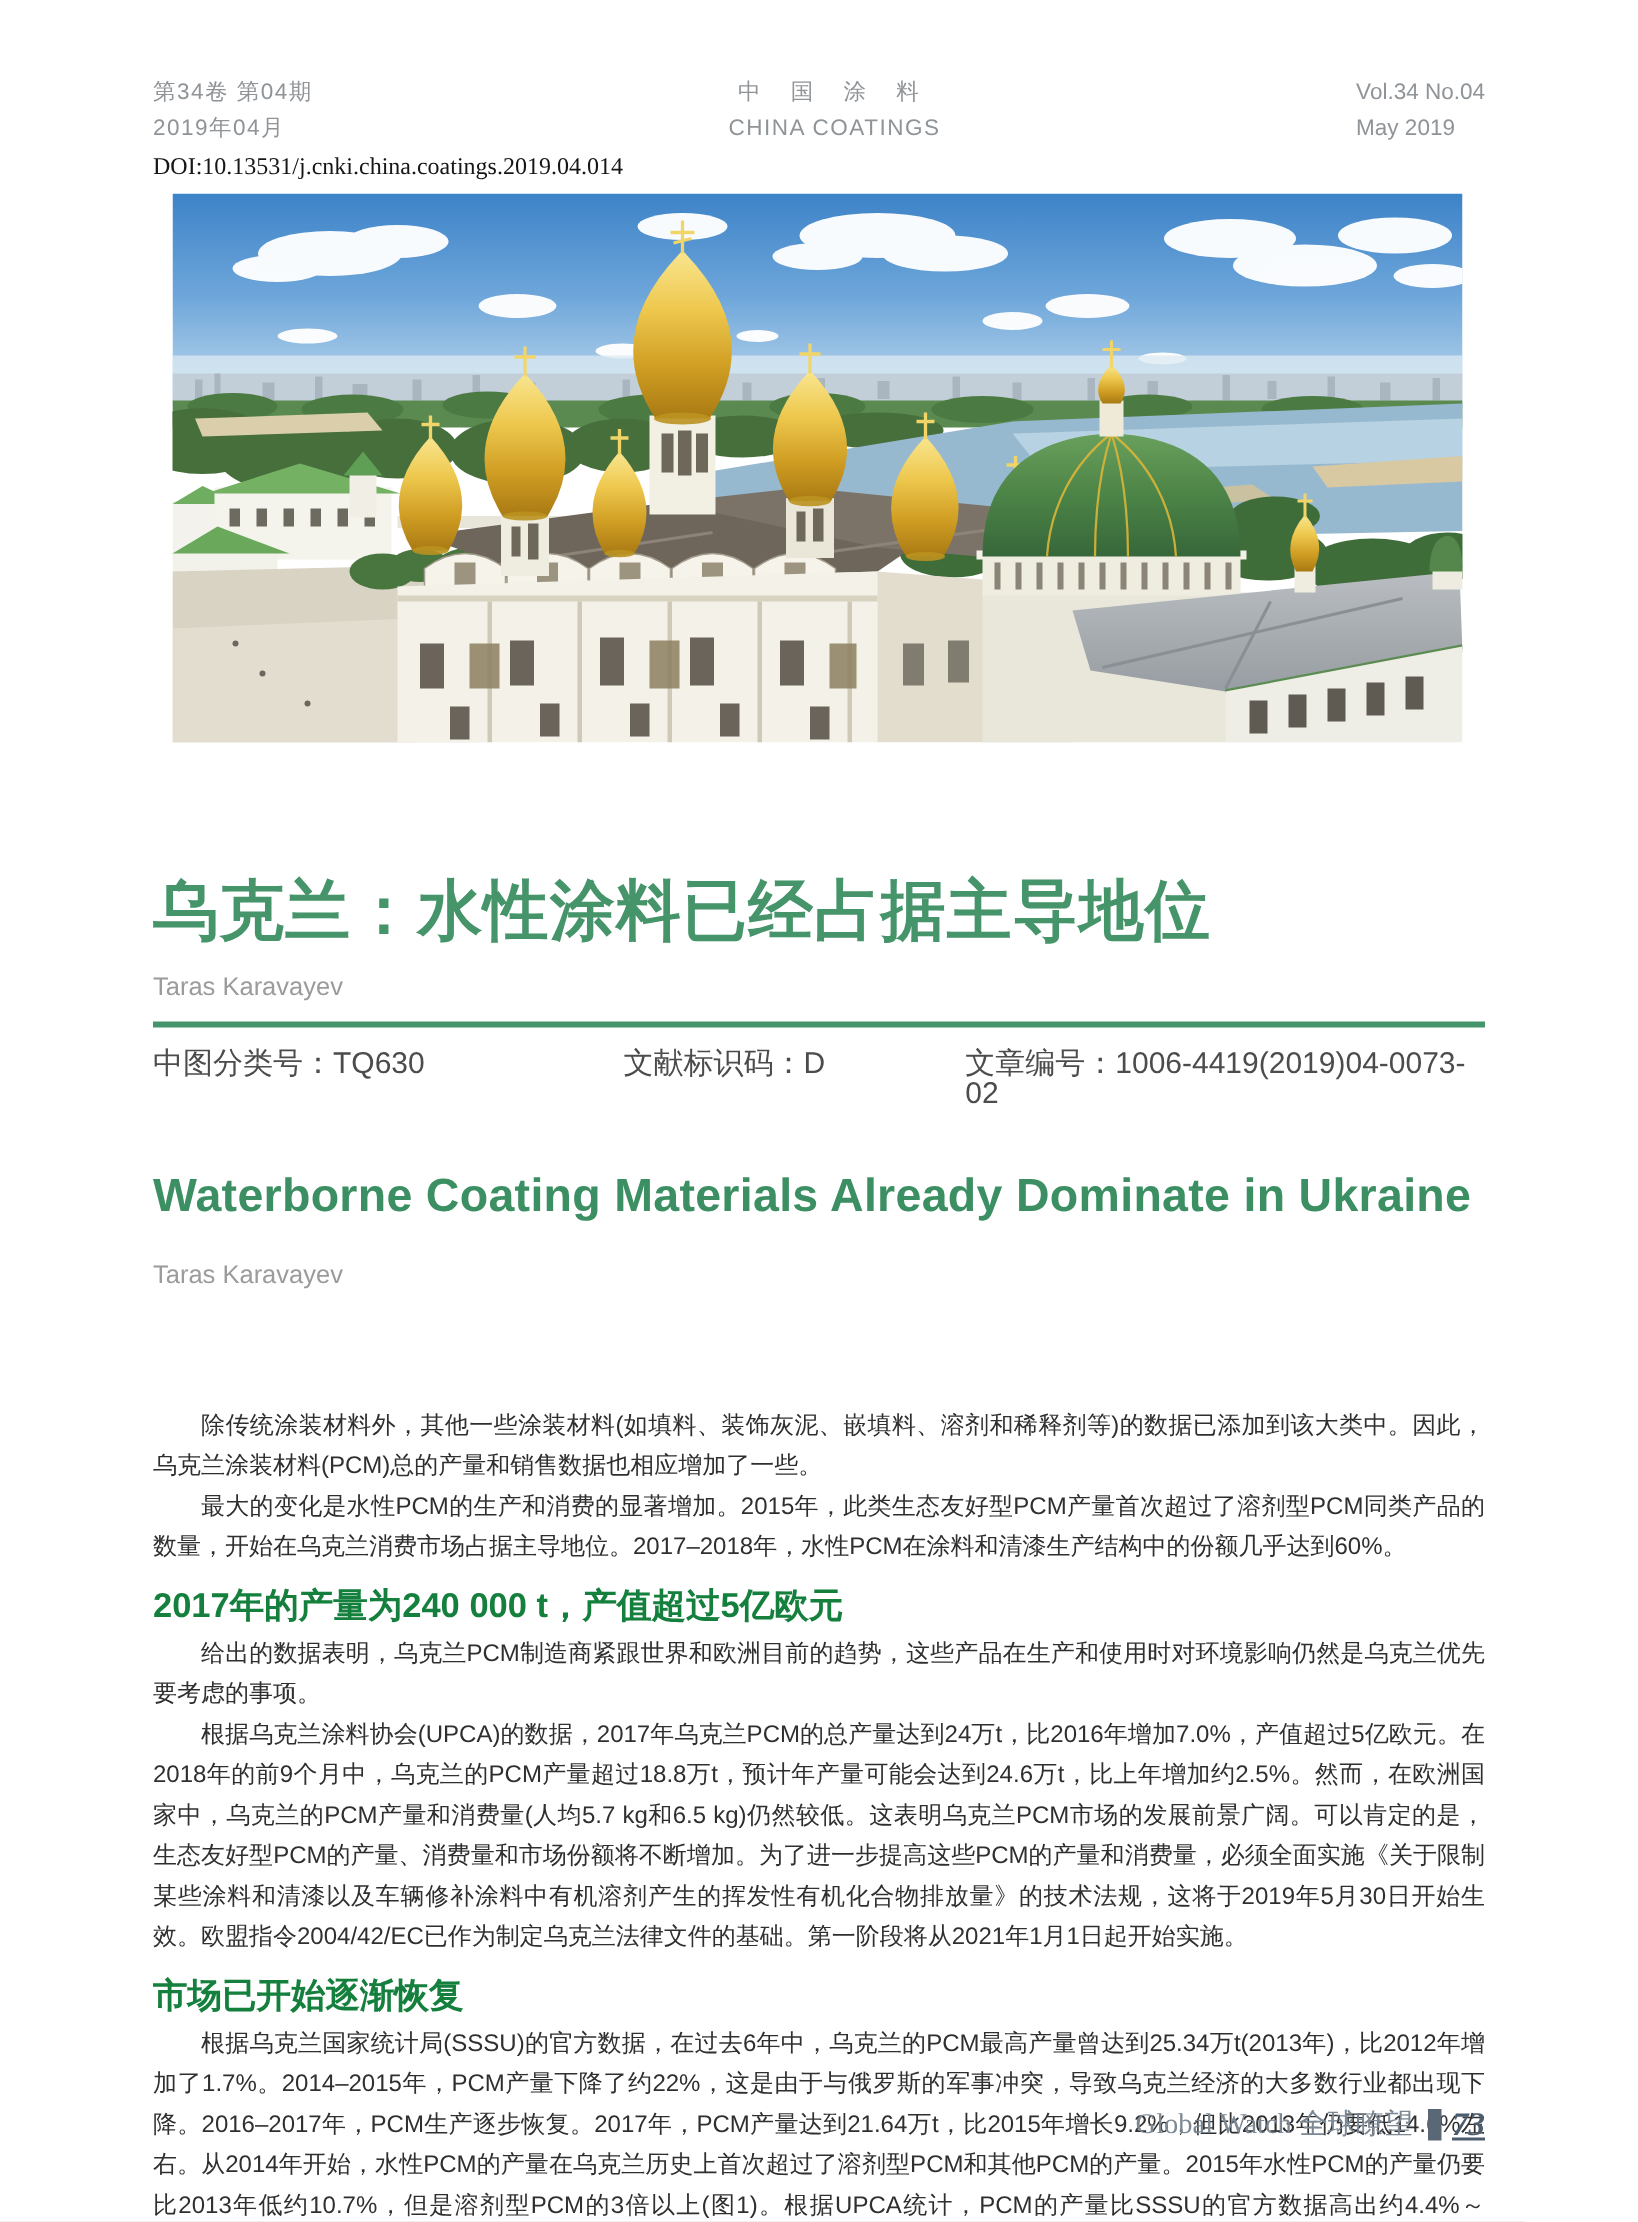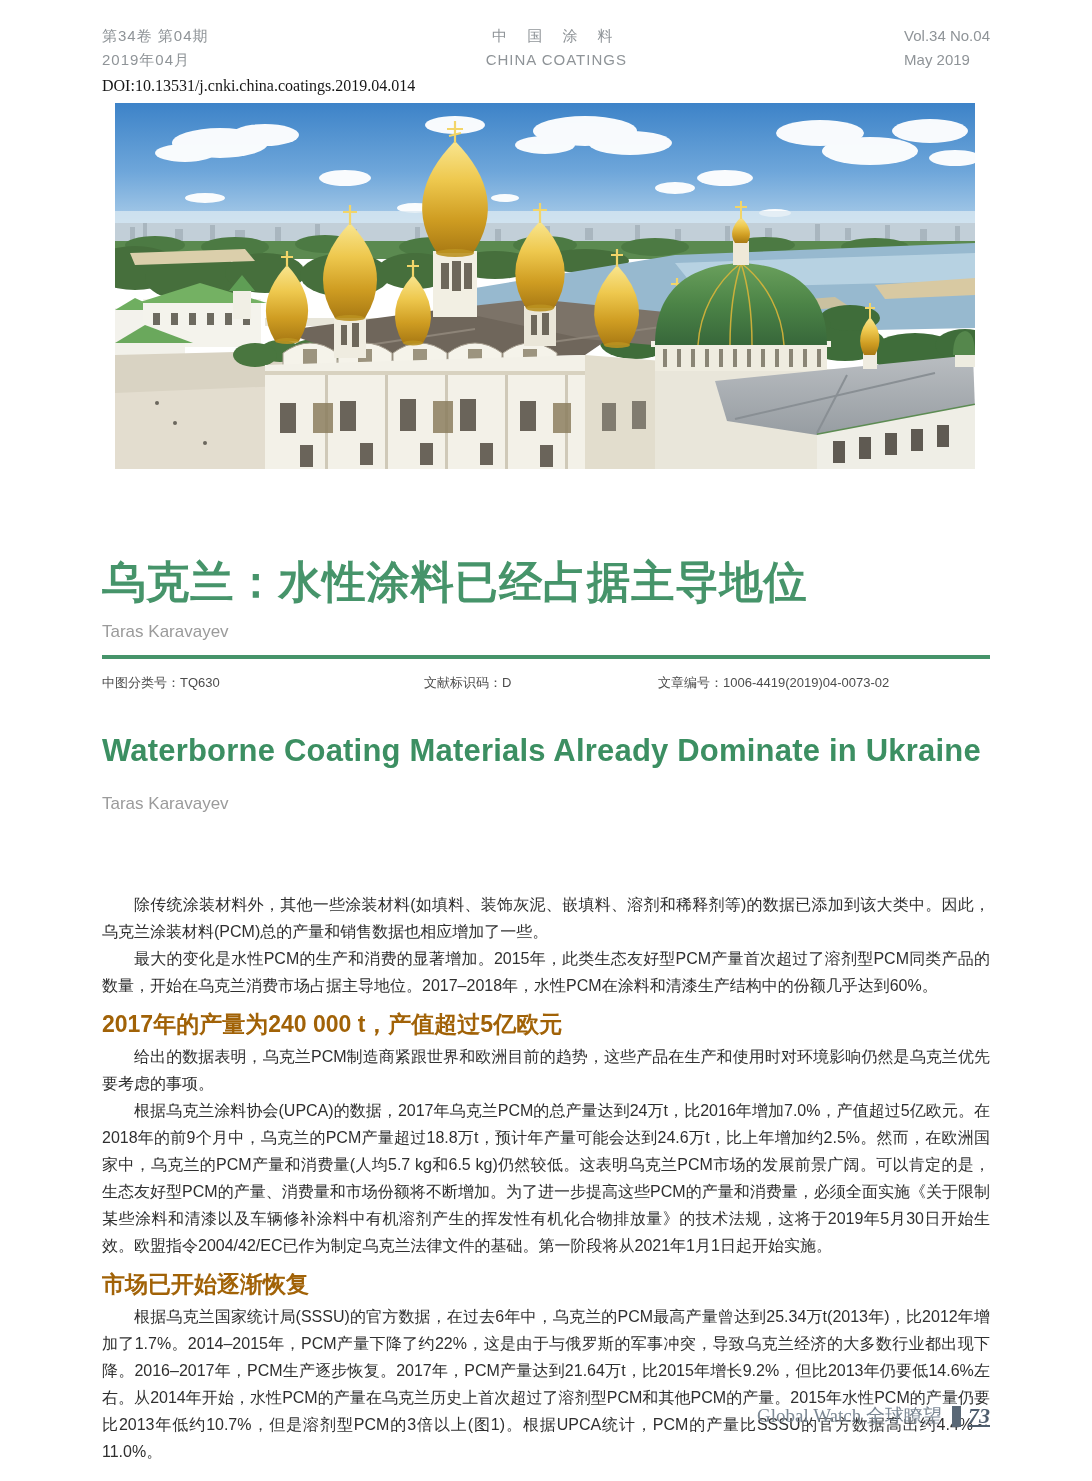--- a/index.html
+++ b/index.html
@@ -9,21 +9,21 @@
     margin:0 auto;
     background:#ffffff;
     font-family:"Liberation Sans","DejaVu Sans",sans-serif;
     overflow:hidden;
   }
   .content{padding:0 102px;}
 
   
   .jheader{
     display:flex;justify-content:space-between;align-items:flex-start;
-    padding-top:24px;
+    padding-top:50px;
     color:#8f9498;font-size:15px;line-height:24px;
   }
   .jh-left{letter-spacing:1px;}
   .jh-center{text-align:center;}
   .jh-center .zh{letter-spacing:8px;}
   .jh-center .en{letter-spacing:1px;text-align:right;}
   .jh-right{text-align:left;}
   .doi{
     margin-top:5px;
     font-family:"Liberation Serif","DejaVu Serif",serif;
@@ -36,39 +36,39 @@
 
   
   .title-zh{
     margin-top:88px;
     color:#46946a;font-size:44px;font-weight:bold;
     letter-spacing:1px;line-height:1.12;
     transform:scaleX(.98);transform-origin:left;
   }
   .byline{margin-top:15px;color:#9b9b9b;font-size:17px;line-height:22px;}
   .rule{margin-top:12px;height:4px;background:#46946a;}
-  .meta-row{display:flex;margin-top:14px;color:#4c4c4c;font-size:13px;line-height:20px;}
+  .meta-row{display:flex;margin-top:14px;color:#4c4c4c;font-size:20px;line-height:20px;}
   .meta-clc{width:322px;}
   .meta-doc{width:234px;}
   .title-en{
     margin-top:40px;
     color:#3c8f62;font-size:31px;font-weight:bold;
     letter-spacing:.2px;line-height:1.15;
   }
   .byline2{margin-top:24px;color:#9b9b9b;font-size:17px;line-height:22px;}
 
   
   .body-text{
     margin-top:76px;
     color:#2f2f2f;font-size:16px;line-height:27px;
     text-align:justify;
   }
   .body-text p{margin:0;text-indent:2em;}
   .section-heading{
-    color:#a16207;font-size:23px;font-weight:bold;
+    color:#15803d;font-size:23px;font-weight:bold;
     margin:10px 0 4px 0;line-height:30px;
   }
 
   
   .pfooter{
     position:absolute;right:102px;bottom:52px;
     display:flex;align-items:center;
     font-family:"Liberation Serif","DejaVu Serif",serif;
     color:#7c8894;font-size:19px;
   }

